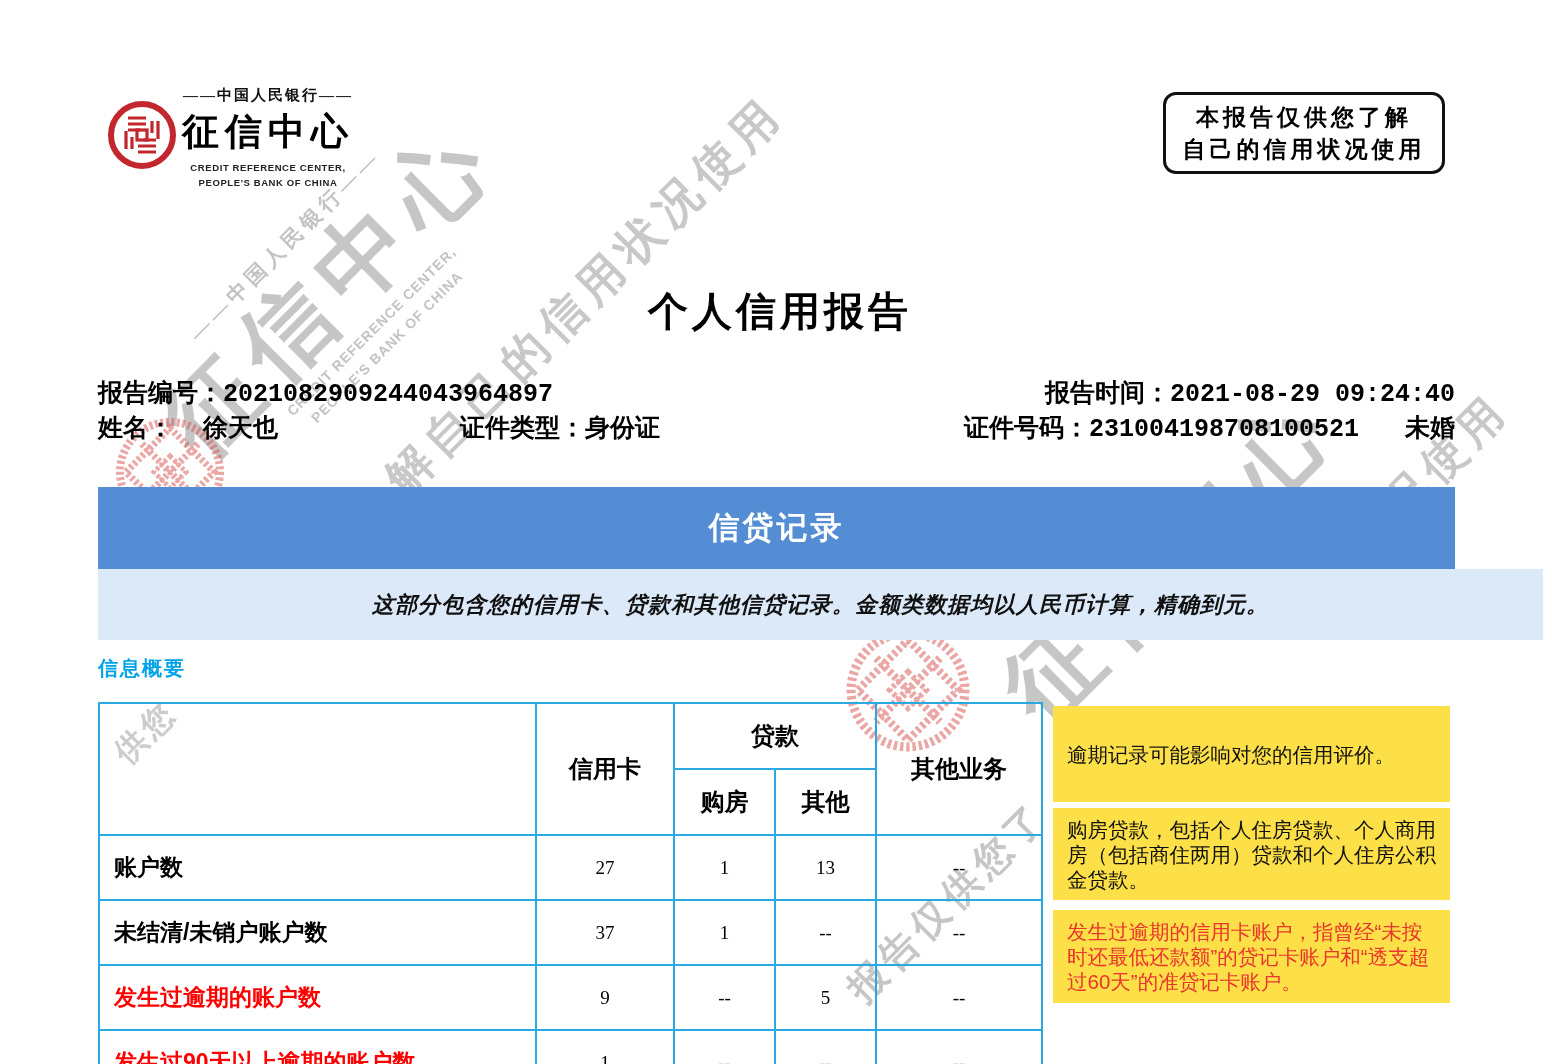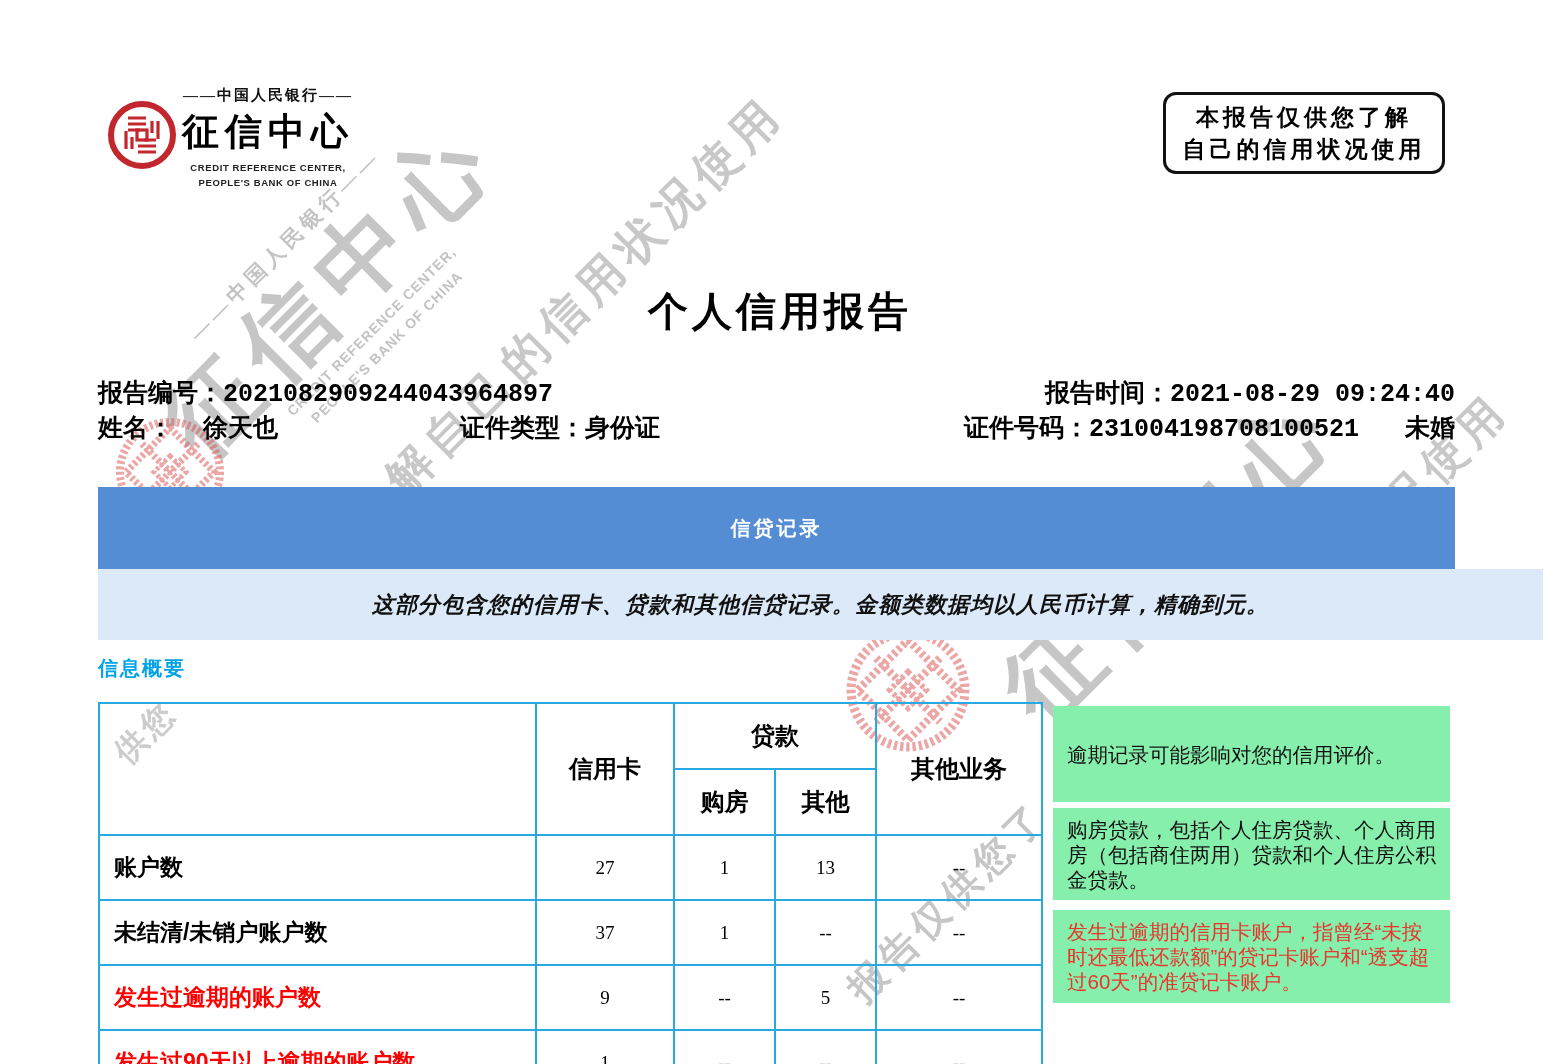--- a/index.html
+++ b/index.html
@@ -39,37 +39,37 @@
   .meta-row2{top:411px;}
   .meta-left{position:absolute;left:0;top:0;}
   .meta-mid{position:absolute;left:362px;top:0;}
   .meta-right{position:absolute;right:0;top:0;}
   .num{font-family:Liberation Mono, monospace;}
   .name-val{margin-left:30px;}
   .marital{margin-left:46px;}
   
   .banner{position:absolute;left:98px;top:487px;width:1357px;height:82px;z-index:1;
       background:#548dd4;display:flex;align-items:center;justify-content:center;
-      color:#fff;font-size:20px;font-weight:bold;letter-spacing:3px;}
+      color:#fff;font-size:31px;font-weight:bold;letter-spacing:3px;}
   .band{position:absolute;left:98px;top:569px;width:1445px;height:71px;z-index:1;
       background:#dce9f8;display:flex;align-items:center;justify-content:center;
       font-size:22px;font-weight:bold;font-style:italic;color:#111;letter-spacing:1px;}
   
   .sec-heading{position:absolute;left:98px;top:655px;z-index:2;
       font-size:20px;font-weight:bold;color:#00a2e8;letter-spacing:2px;}
   .summary-table{position:absolute;left:98px;top:702px;z-index:1;
       border-collapse:collapse;table-layout:fixed;width:943px;background:transparent;}
   .summary-table td{border:2px solid #29a9e1;text-align:center;padding:16px;}
   .th-row1{height:48px;} .th-row2{height:52px;} .body-row{height:50px;}
   .c-head{font-size:24px;font-weight:bold;}
   .c-label{text-align:left !important;padding-left:14px !important;font-size:23px;font-weight:bold;}
   .c-num{font-family:"Liberation Serif",serif;font-size:19px;}
   .row-red .c-label{color:#ff0000;}
   
-  .note{position:absolute;left:1053px;width:397px;z-index:1;background:#86efac;
+  .note{position:absolute;left:1053px;width:397px;z-index:1;background:#fde047;
       display:flex;align-items:center;box-sizing:border-box;padding:10px 14px;
       font-size:20.5px;line-height:1.22;color:#111;}
   .note1{top:706px;height:96px;}
   .note2{top:808px;height:92px;}
   .note3{top:910px;height:93px;color:#e8352e;}
 </style>
 </head>
 <body>
 
 <div class="page">

